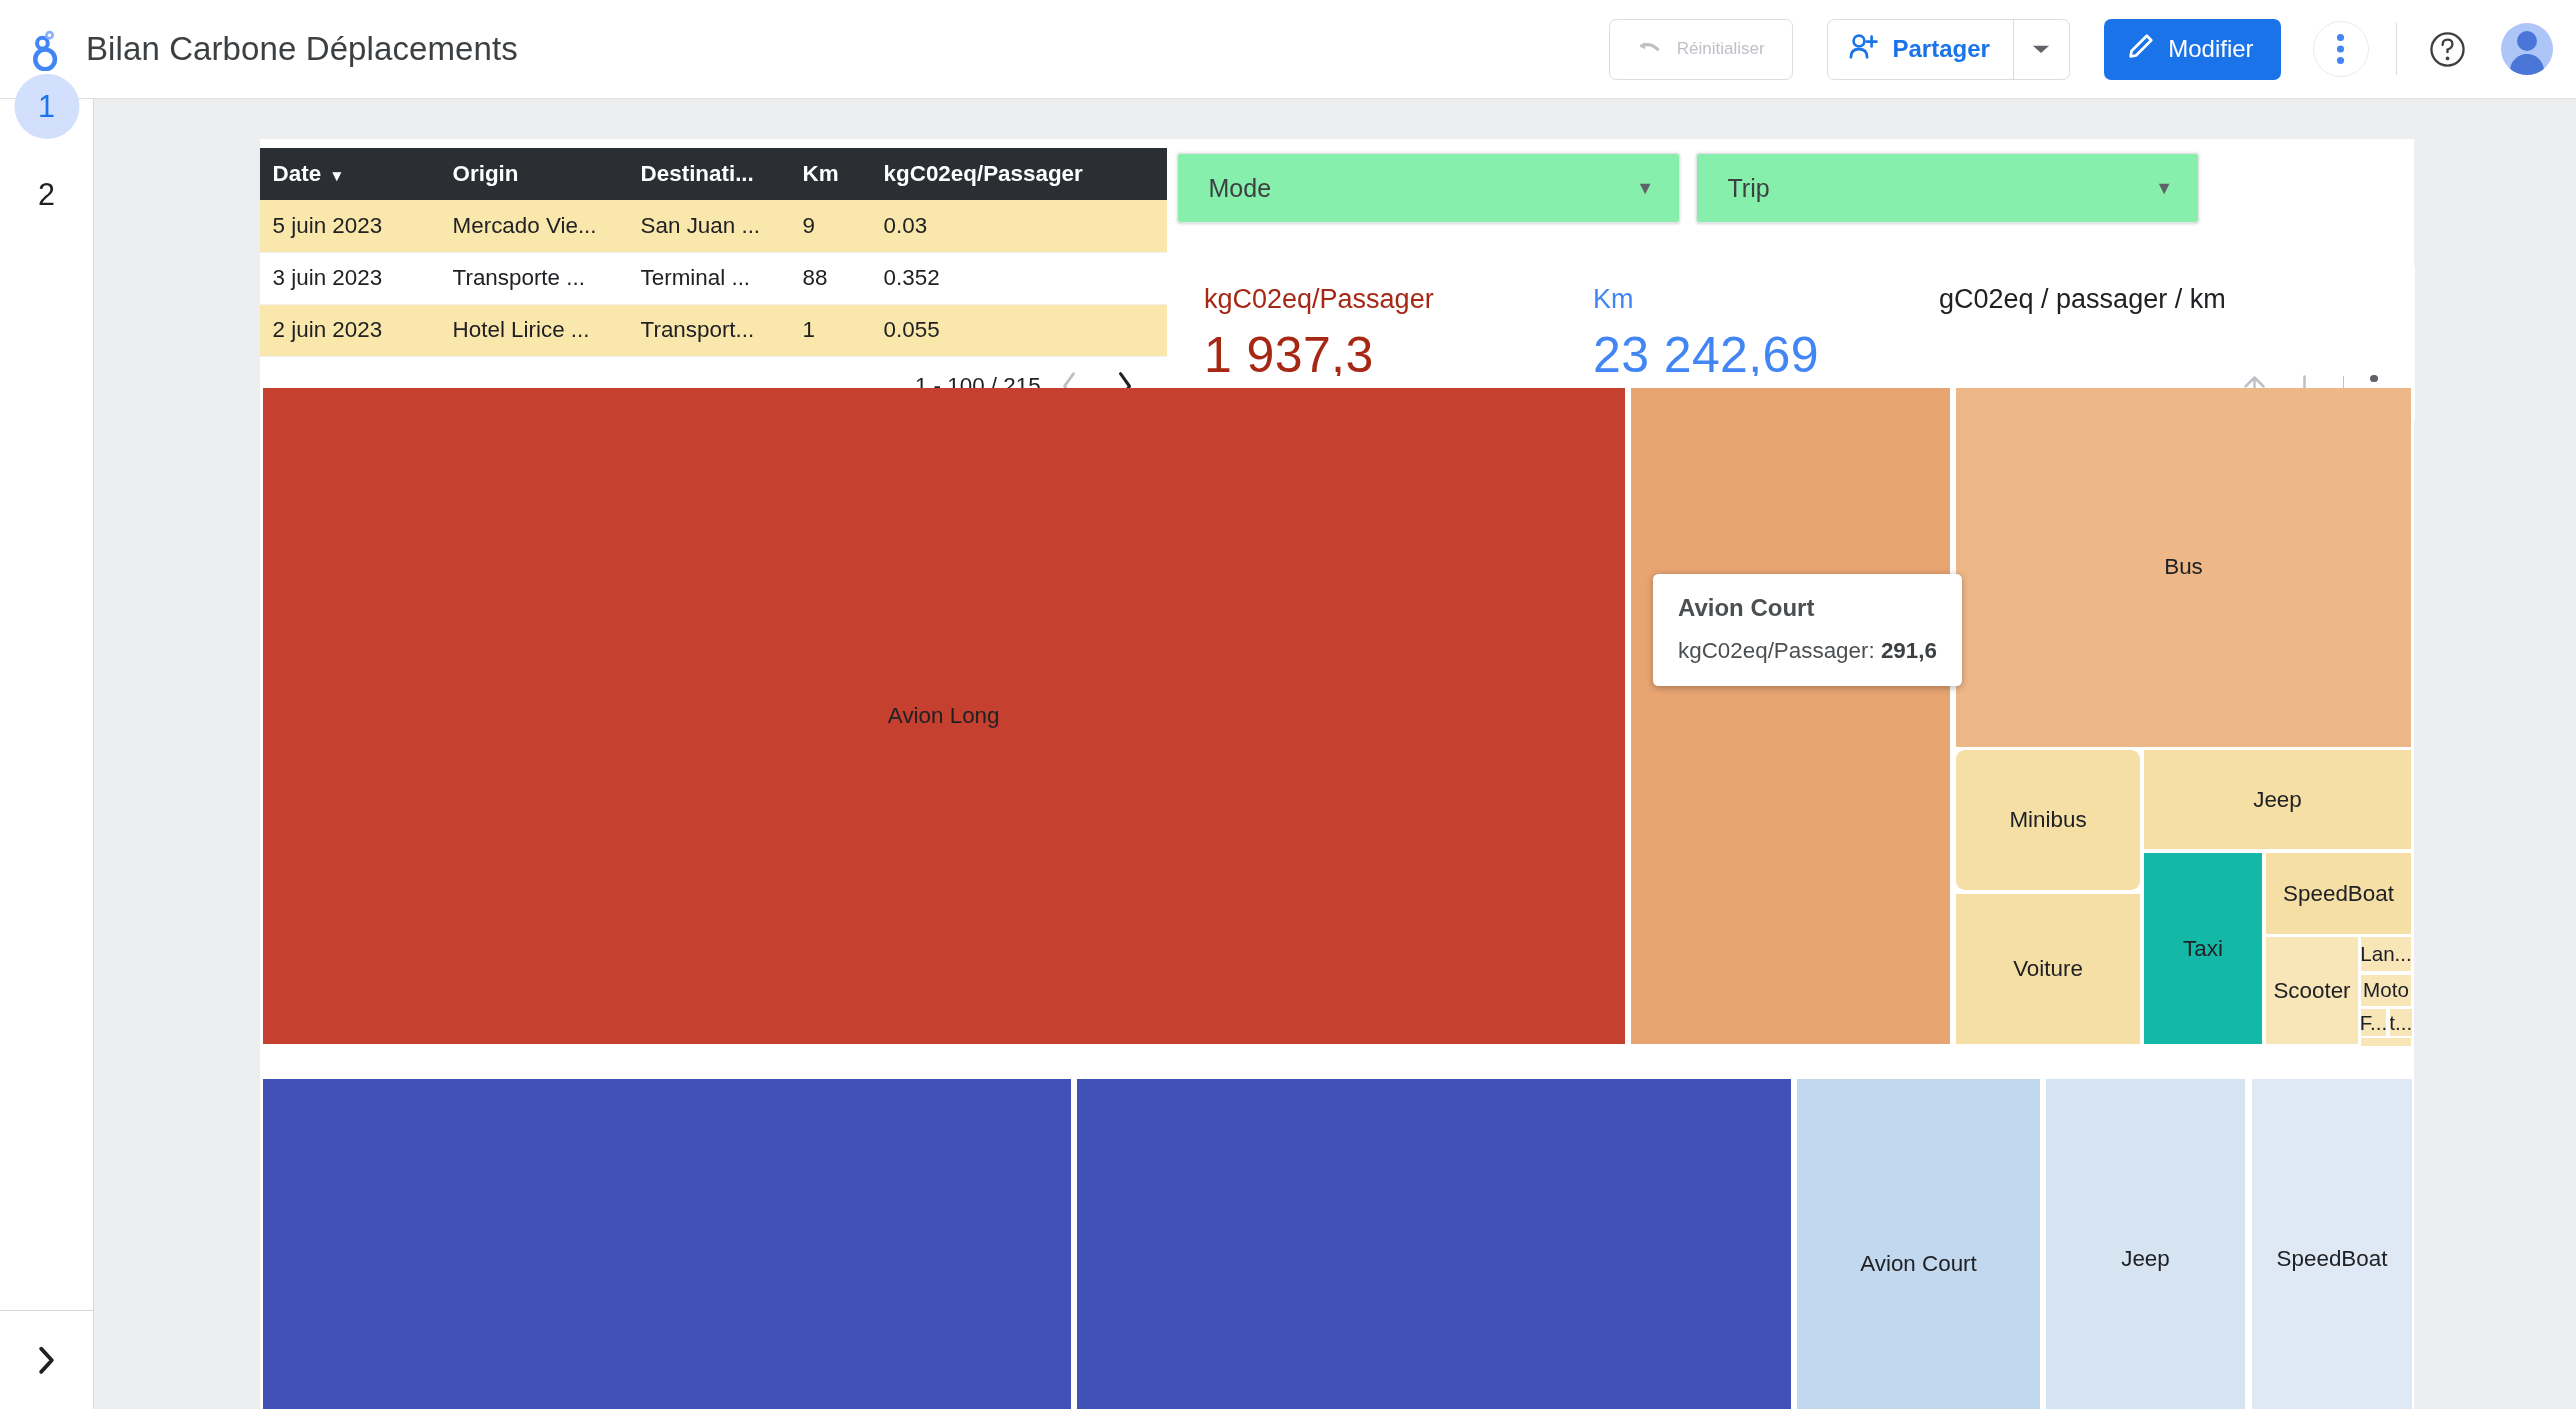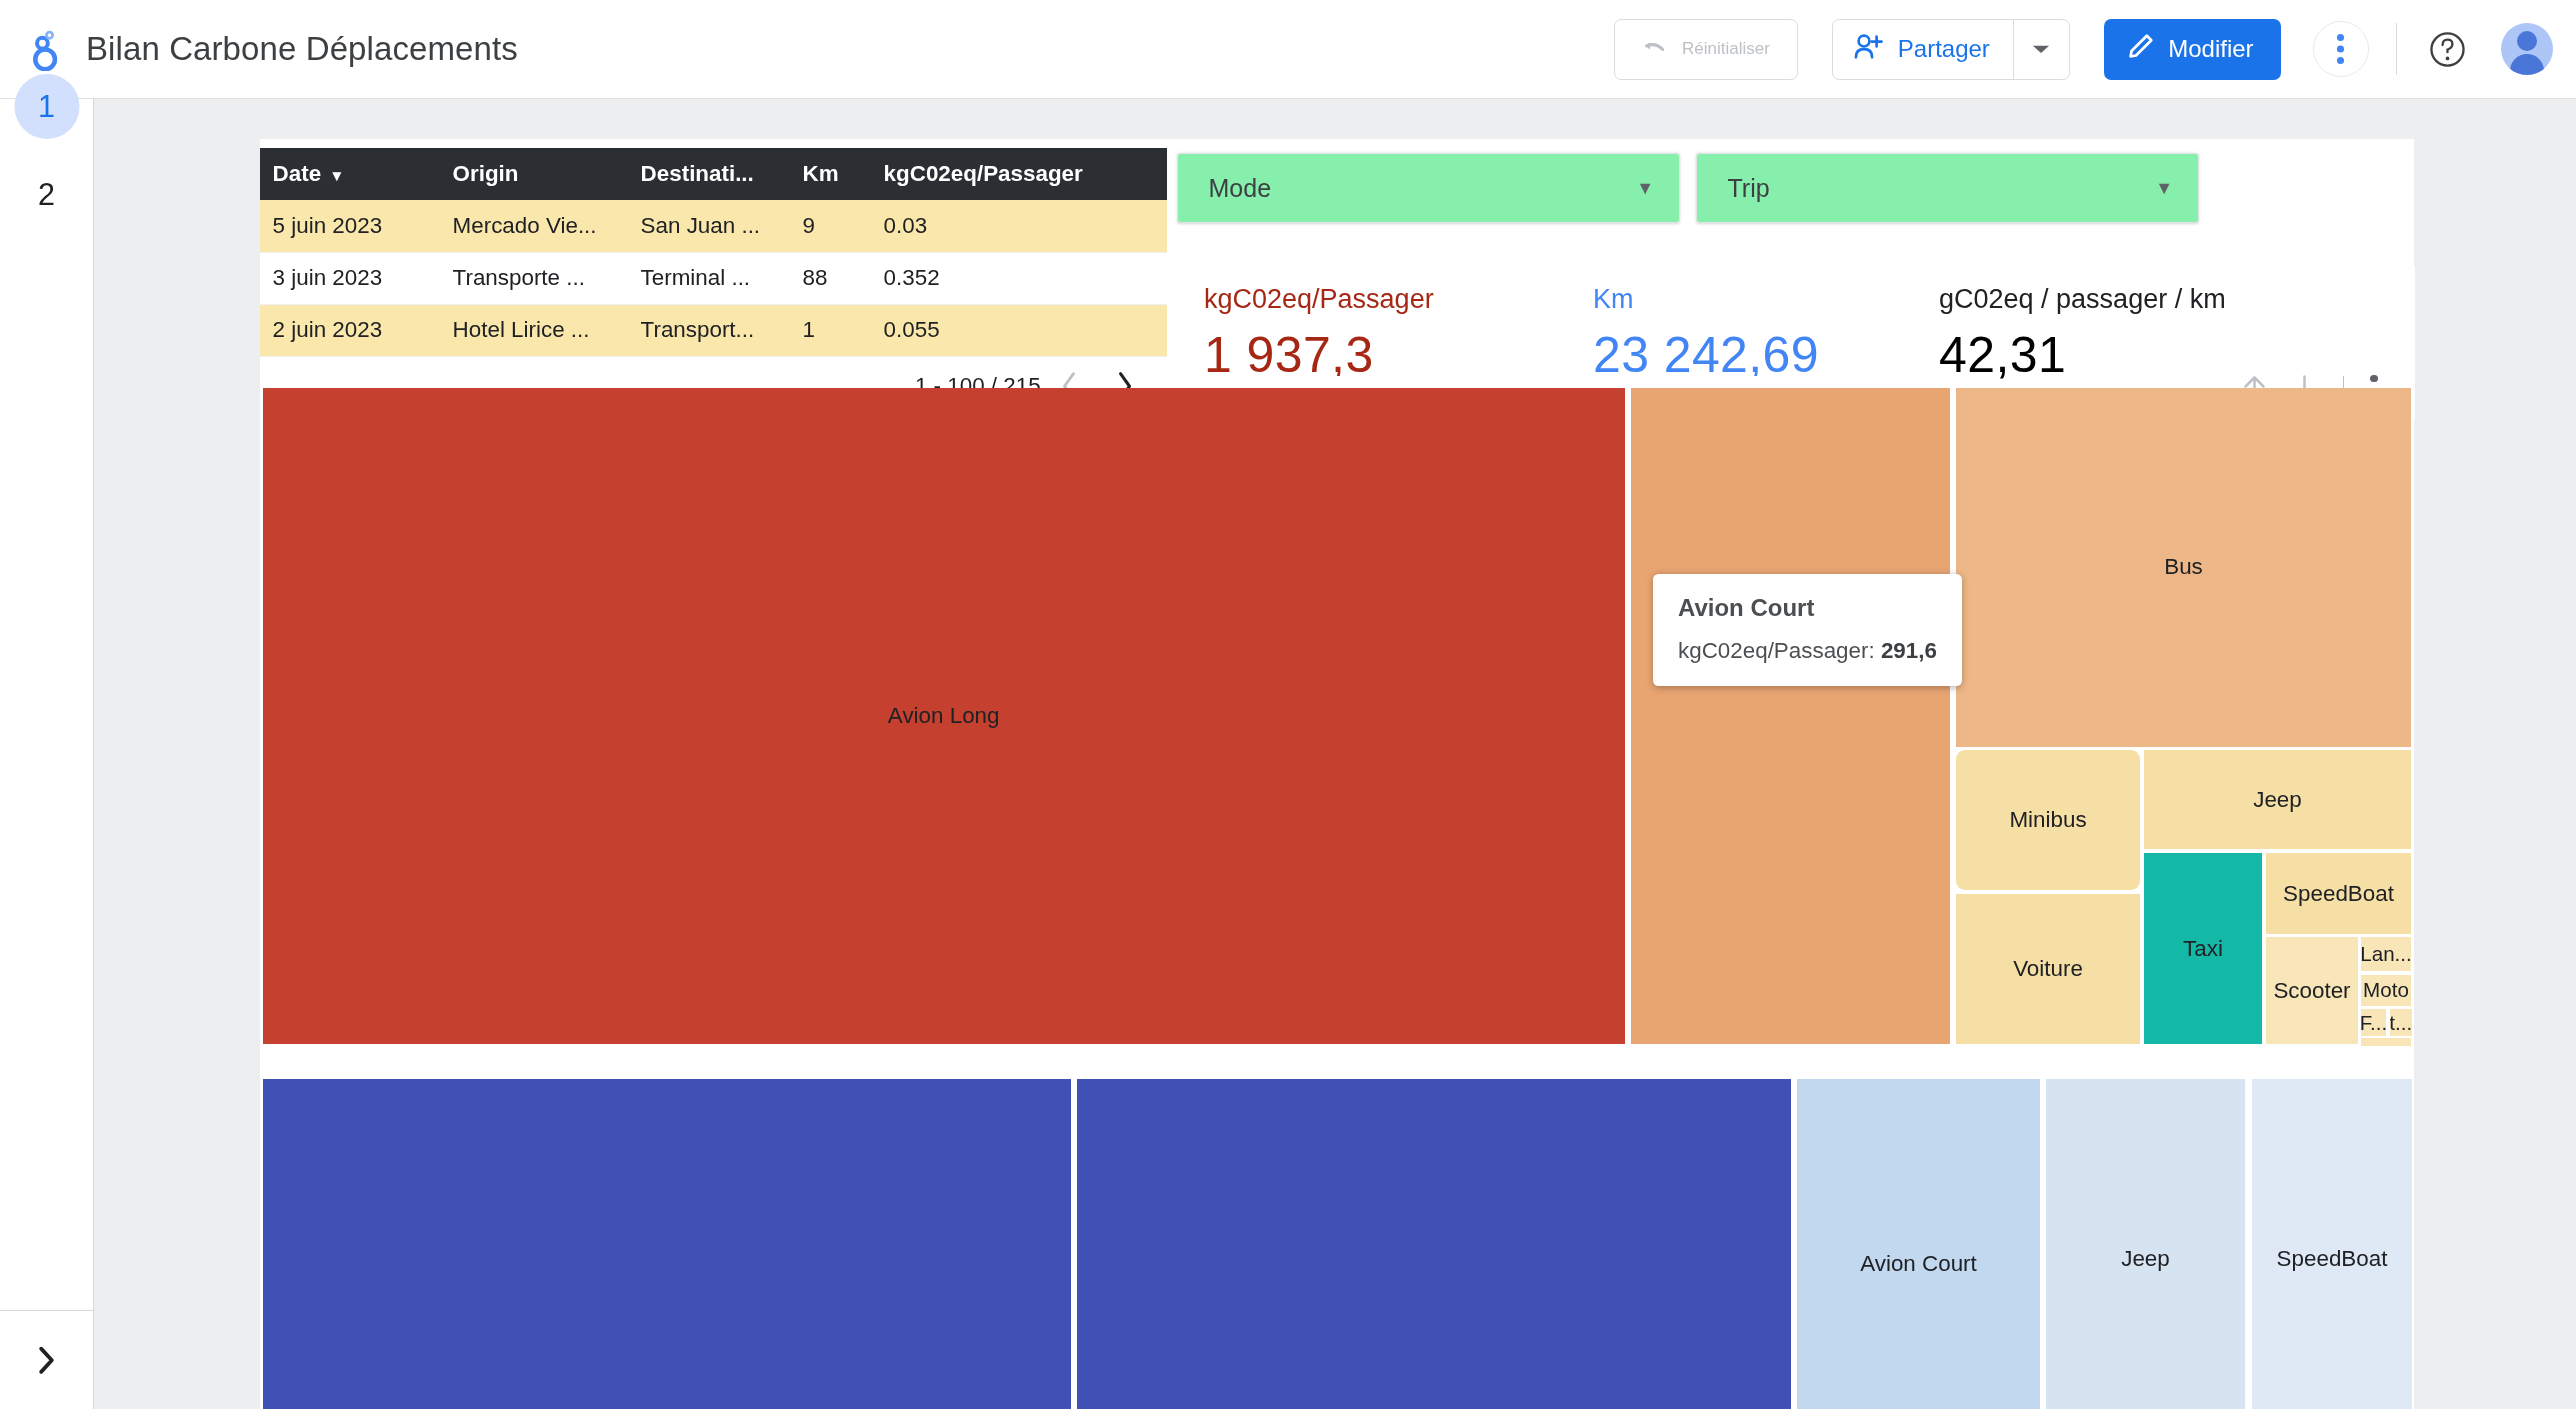--- a/index.html
+++ b/index.html
@@ -41,21 +41,21 @@
   }
   .btn-share-group {
     margin-left: 34px;
     display: flex; align-items: stretch;
     border: 0.9px solid #dadce0; border-radius: 7.2px; overflow: hidden;
     height: 61px; background: #fff;
   }
   .btn-share {
     display: flex; align-items: center; gap: 14.4px;
     padding: 0 23px 0 21.5px;
-    color: #1a73e8; font-size: 24px; font-weight: 400; white-space: nowrap;
+    color: #1a73e8; font-size: 24px; font-weight: 700; white-space: nowrap;
   }
   .btn-share-caret {
     width: 56px; border-left: 0.9px solid #dadce0;
     display: flex; align-items: center; justify-content: center;
     color: #5f6368;
   }
   .btn-modifier {
     margin-left: 34px;
     height: 61px; padding: 0 27px 0 23px;
     background: #1a73e8; border-radius: 7.2px;
@@ -370,21 +370,20 @@
     <div class="score" style="left:917px; top:127px; width:374px; height:110px;">
       <div class="cap" style="color:#a52714;">kgC02eq/Passager</div>
       <div class="val" style="color:#a52714;">1 937,3</div>
     </div>
     <div class="score" style="left:1306px; top:127px; width:332px; height:110px;">
       <div class="cap" style="color:#4285f4;">Km</div>
       <div class="val" style="color:#4285f4;">23 242,69</div>
     </div>
     <div class="score" style="left:1652px; top:127px; width:503px; height:154px;">
       <div class="cap" style="color:#202124;">gC02eq / passager / km</div>
-      <div class="val" style="color:#000000;">42,31</div>
       <div class="score-actions">
         <div class="sa-ico">
           <svg width="27" height="36" viewBox="0 0 30 40">
             <path d="M15 36 V5 M5 15 L15 5 L25 15" fill="none" stroke="#bdc1c6" stroke-width="2.8" stroke-linecap="round" stroke-linejoin="round"></path>
           </svg>
         </div>
         <div class="sa-ico">
           <svg width="27" height="36" viewBox="0 0 30 40">
             <path d="M15 4 V35 M5 25 L15 35 L25 25" fill="none" stroke="#bdc1c6" stroke-width="2.8" stroke-linecap="round" stroke-linejoin="round"></path>
           </svg>

